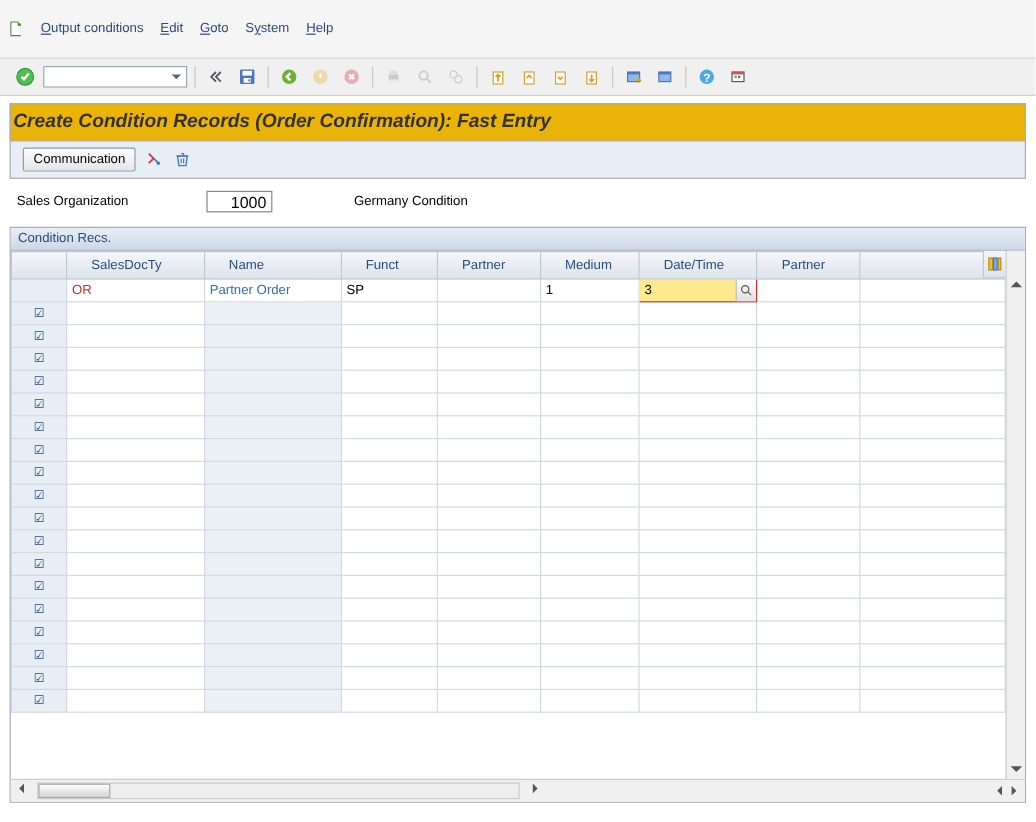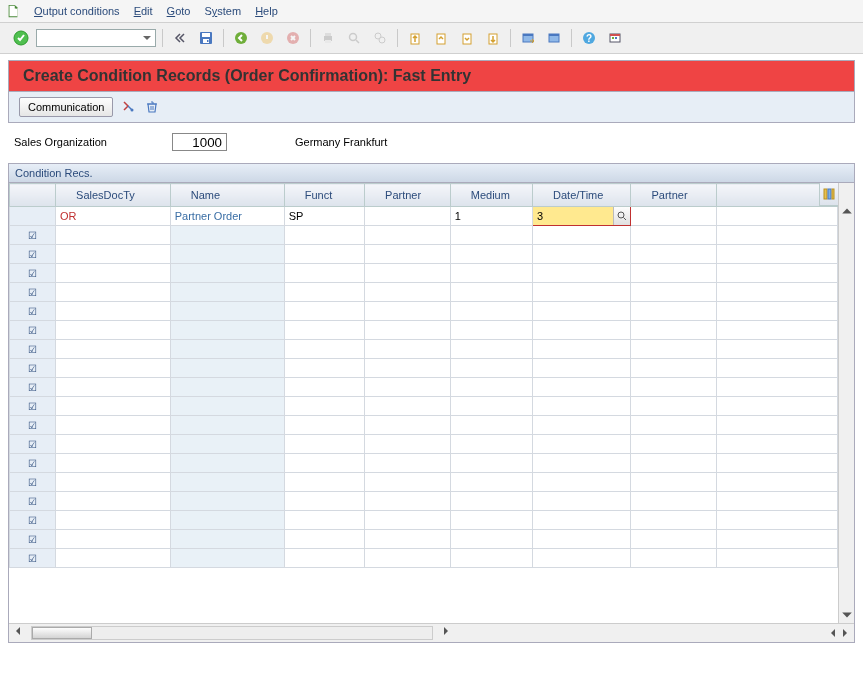--- a/index.html
+++ b/index.html
@@ -1,28 +1,28 @@
 <!DOCTYPE html>
 <html><head>
 <meta charset="utf-8">
 <style>
 html,body{margin:0;padding:0;font-family:Arial,sans-serif;font-size:11px;background:#fff;color:#000}
 .app{width:863px;height:685px;box-sizing:border-box;position:relative;background:#fff}
-.menubar{height:22px;background:#f5f5f5;border-bottom:1px solid #d0d0d0;display:flex;align-items:center;padding:0 6px;gap:14px}
+.menubar{height:22px;background:#f5f5f5;border-bottom:1px solid #d0d0d0;display:flex;align-items:center;padding:13px 6px;gap:14px}
 .menubar .icon-doc{width:14px;height:14px;display:inline-block;color:#4a8a3a}
 .menubar .menu-item{color:#2b4b7b;cursor:pointer}
 .menubar .menu-item .ul{text-decoration:underline}
 .toolbar{height:30px;background:#f0f0f0;border-bottom:1px solid #d0d0d0;display:flex;align-items:center;padding:0 10px;gap:4px}
 .tb-btn{width:20px;height:20px;display:flex;align-items:center;justify-content:center;border:1px solid transparent;border-radius:2px}
 .tb-sep{width:1px;height:18px;background:#c9c9c9;margin:0 2px}
 .cmd-input{width:120px;height:18px;border:1px solid #9aa;background:#fff;box-sizing:border-box}
 .cmd-wrap{position:relative;display:flex;align-items:center}
 .cmd-wrap .dd{position:absolute;right:2px;top:2px;width:14px;height:14px;display:flex;align-items:center;justify-content:center;color:#666}
 .green-check svg{color:#2e9b2e}
-.title-bar{margin:6px 8px 0 8px;background:#ef4444;border:1px solid #aab;padding:6px 14px;font-size:16px;font-weight:bold;color:#333}
+.title-bar{margin:6px 8px 0 8px;background:#eab308;border:1px solid #aab;padding:6px 2px;font-size:16px;font-style:italic;font-weight:bold;color:#333}
 .appbar{margin:0 8px;background:#e7eef6;border:1px solid #aab;border-top:none;padding:4px 10px;display:flex;align-items:center;gap:3px;height:22px}
 .appbar-btn{height:18px;padding:0 8px;display:flex;align-items:center;border:1px solid #99a;border-radius:2px;background:linear-gradient(#fdfdfd,#e6e6e6);font-size:11px}
 .form-row{margin:10px 10px 12px 14px;display:flex;align-items:center;gap:8px}
 .form-label{width:150px}
 .form-input{width:55px;height:18px;border:1px solid #888;text-align:right;padding:0 4px;background:#fff;box-sizing:border-box}
 .form-text{margin-left:60px}
 .grid-wrapper{margin:4px 8px 8px 8px;border:1px solid #aab}
 .grid-title{background:linear-gradient(#e7eef7,#cdd8e6);border-bottom:1px solid #aab;padding:3px 6px;font-size:11px;color:#2b4b7b}
 .grid-body{position:relative;display:flex;height:440px}
 .grid-table{border-collapse:collapse;table-layout:fixed}
@@ -213,21 +213,21 @@
           <path d="M3 4h8l-1 8H4z" fill="none" stroke="#4a78c0" stroke-width="1.2"></path>
           <path d="M2 4h10M6 2h2v2" stroke="#4a78c0" fill="none"></path>
           <path d="M6 6v4M8 6v4" stroke="#4a78c0"></path>
         </svg>
     </span>
   </div>
 
   <div class="form-row">
     <span class="form-label">Sales Organization</span>
     <input class="form-input" value="1000" style="">
-    <span class="form-text">Germany Frankfurt</span>
+    <span class="form-text">Germany Condition</span>
   </div>
 
   <div class="grid-wrapper">
     <div class="grid-title">Condition Recs.</div>
     <div class="grid-body">
       <div class="grid-left">
         <div class="cfg-btn">
           <svg width="12" height="12" viewBox="0 0 12 12">
               <rect x="1" y="1" width="3" height="10" fill="#e8c050" stroke="#b89020"></rect>
               <rect x="5" y="1" width="3" height="10" fill="#7ab0e8" stroke="#4a78c0"></rect>

